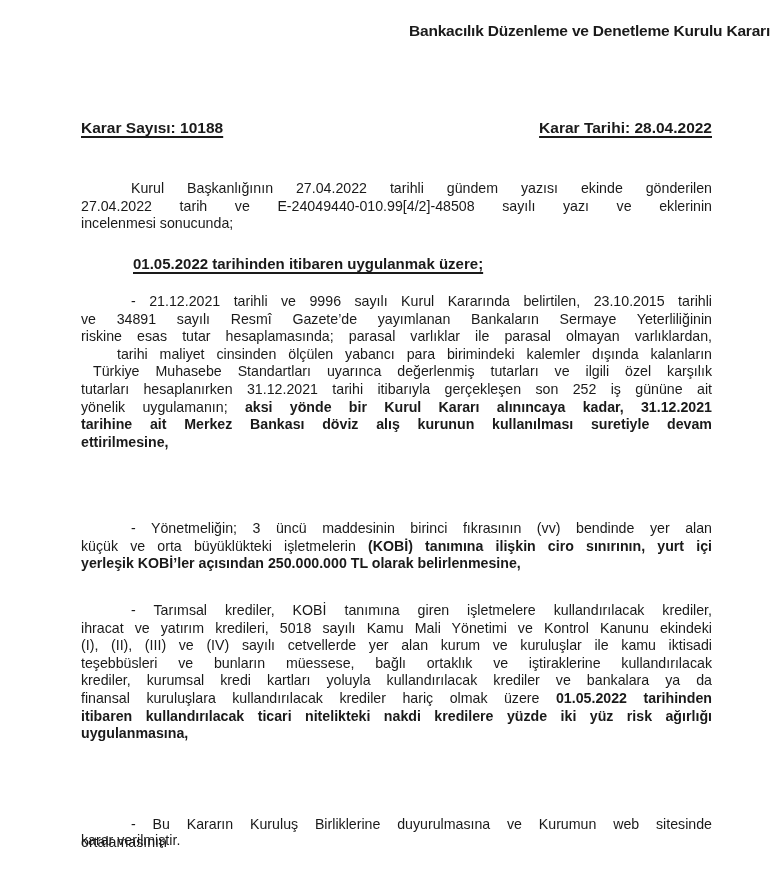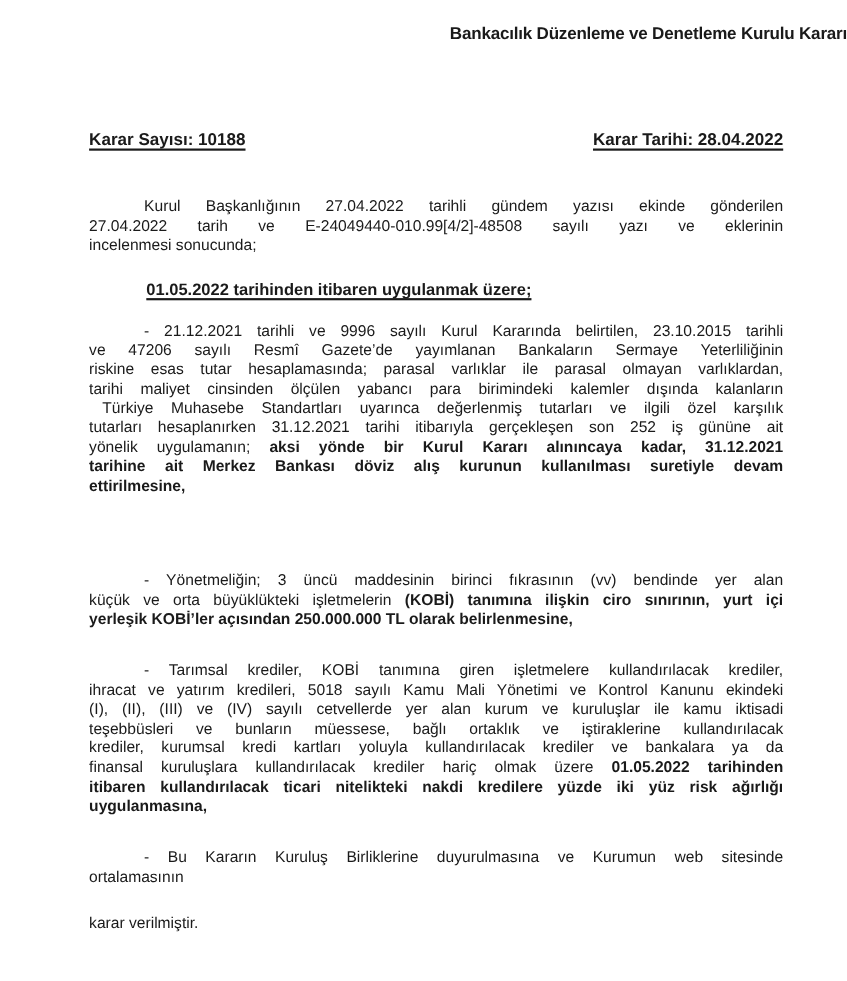--- a/index.html
+++ b/index.html
@@ -40,23 +40,23 @@
 <div class="para" style="top:180px;">
   <span class="line indent" style="white-space: normal; height: 17.6px; overflow: visible;">Kurul Başkanlığının 27.04.2022 tarihli gündem yazısı ekinde gönderilen</span>
   <span class="line" style="white-space: normal; height: 17.6px; overflow: visible;">27.04.2022 tarih ve E-24049440-010.99[4/2]-48508 sayılı yazı ve eklerinin</span>
   <span class="line last">incelenmesi sonucunda;</span>
 </div>
 
 <div class="subhead">01.05.2022 tarihinden itibaren uygulanmak üzere;</div>
 
 <div class="para" style="top:293px;">
   <span class="line indent" style="white-space: normal; height: 17.6px; overflow: visible;">- 21.12.2021 tarihli ve 9996 sayılı Kurul Kararında belirtilen,  23.10.2015 tarihli</span>
-  <span class="line" style="white-space: normal; height: 17.6px; overflow: visible;">ve 47206 sayılı Resmî Gazete’de yayımlanan Bankaların Sermaye Yeterliliğinin</span>
+  <span class="line" style="white-space: normal; height: 17.6px; overflow: visible;">ve 34891 sayılı Resmî Gazete’de yayımlanan Bankaların Sermaye Yeterliliğinin</span>
   <span class="line" style="white-space: normal; height: 17.6px; overflow: visible;">riskine esas tutar hesaplamasında; parasal varlıklar ile parasal olmayan varlıklardan,</span>
-  <span class="line" style="white-space: normal; height: 17.6px; overflow: visible;">tarihi maliyet cinsinden ölçülen yabancı para birimindeki kalemler dışında kalanların</span>
+  <span class="line" style="white-space: normal; height: 17.6px; overflow: visible; margin-left: 36px;">tarihi maliyet cinsinden ölçülen yabancı para birimindeki kalemler dışında kalanların</span>
   <span class="line" style="white-space: normal; height: 17.6px; overflow: visible; margin-left: 12px;">Türkiye Muhasebe Standartları uyarınca değerlenmiş tutarları ve ilgili özel karşılık</span>
   <span class="line" style="white-space: normal; height: 17.6px; overflow: visible;">tutarları hesaplanırken 31.12.2021 tarihi itibarıyla gerçekleşen son 252 iş gününe ait</span>
   <span class="line" style="white-space: normal; height: 17.6px; overflow: visible;">
     <span>yönelik uygulamanın; </span><span class="b">aksi yönde bir Kurul Kararı alınıncaya kadar, 31.12.2021</span>
   </span>
   <span class="line b" style="white-space: normal; height: 17.6px; overflow: visible;">tarihine ait Merkez Bankası döviz alış kurunun kullanılması suretiyle devam</span>
   <span class="line last b">ettirilmesine,</span>
 </div>
 
 <div class="para" style="top:520px;">
@@ -73,20 +73,20 @@
   <span class="line" style="white-space: normal; height: 17.6px; overflow: visible;">(I), (II), (III) ve (IV) sayılı cetvellerde yer alan kurum ve kuruluşlar ile kamu iktisadi</span>
   <span class="line" style="white-space: normal; height: 17.6px; overflow: visible;">teşebbüsleri ve bunların müessese, bağlı ortaklık ve iştiraklerine kullandırılacak</span>
   <span class="line" style="white-space: normal; height: 17.6px; overflow: visible;">krediler, kurumsal kredi kartları yoluyla kullandırılacak krediler ve bankalara ya da</span>
   <span class="line" style="white-space: normal; height: 17.6px; overflow: visible;">
     <span>finansal kuruluşlara kullandırılacak krediler hariç olmak üzere </span><span class="b">01.05.2022 tarihinden</span>
   </span>
   <span class="line b" style="white-space: normal; height: 17.6px; overflow: visible;">itibaren kullandırılacak ticari nitelikteki nakdi kredilere yüzde iki yüz risk ağırlığı</span>
   <span class="line last b">uygulanmasına,</span>
 </div>
 
-<div class="para" style="top:772px;">
+<div class="para" style="top:816px;">
   <span class="line indent" style="white-space: normal; height: 17.6px; overflow: visible;">- Bu Kararın Kuruluş Birliklerine duyurulmasına ve Kurumun web sitesinde</span>
   <span class="line last">ortalamasının</span>
 </div>
 
 <div class="para" style="top:832px;">
   <span class="line last">karar verilmiştir.</span>
 </div>
 
 </body></html>

